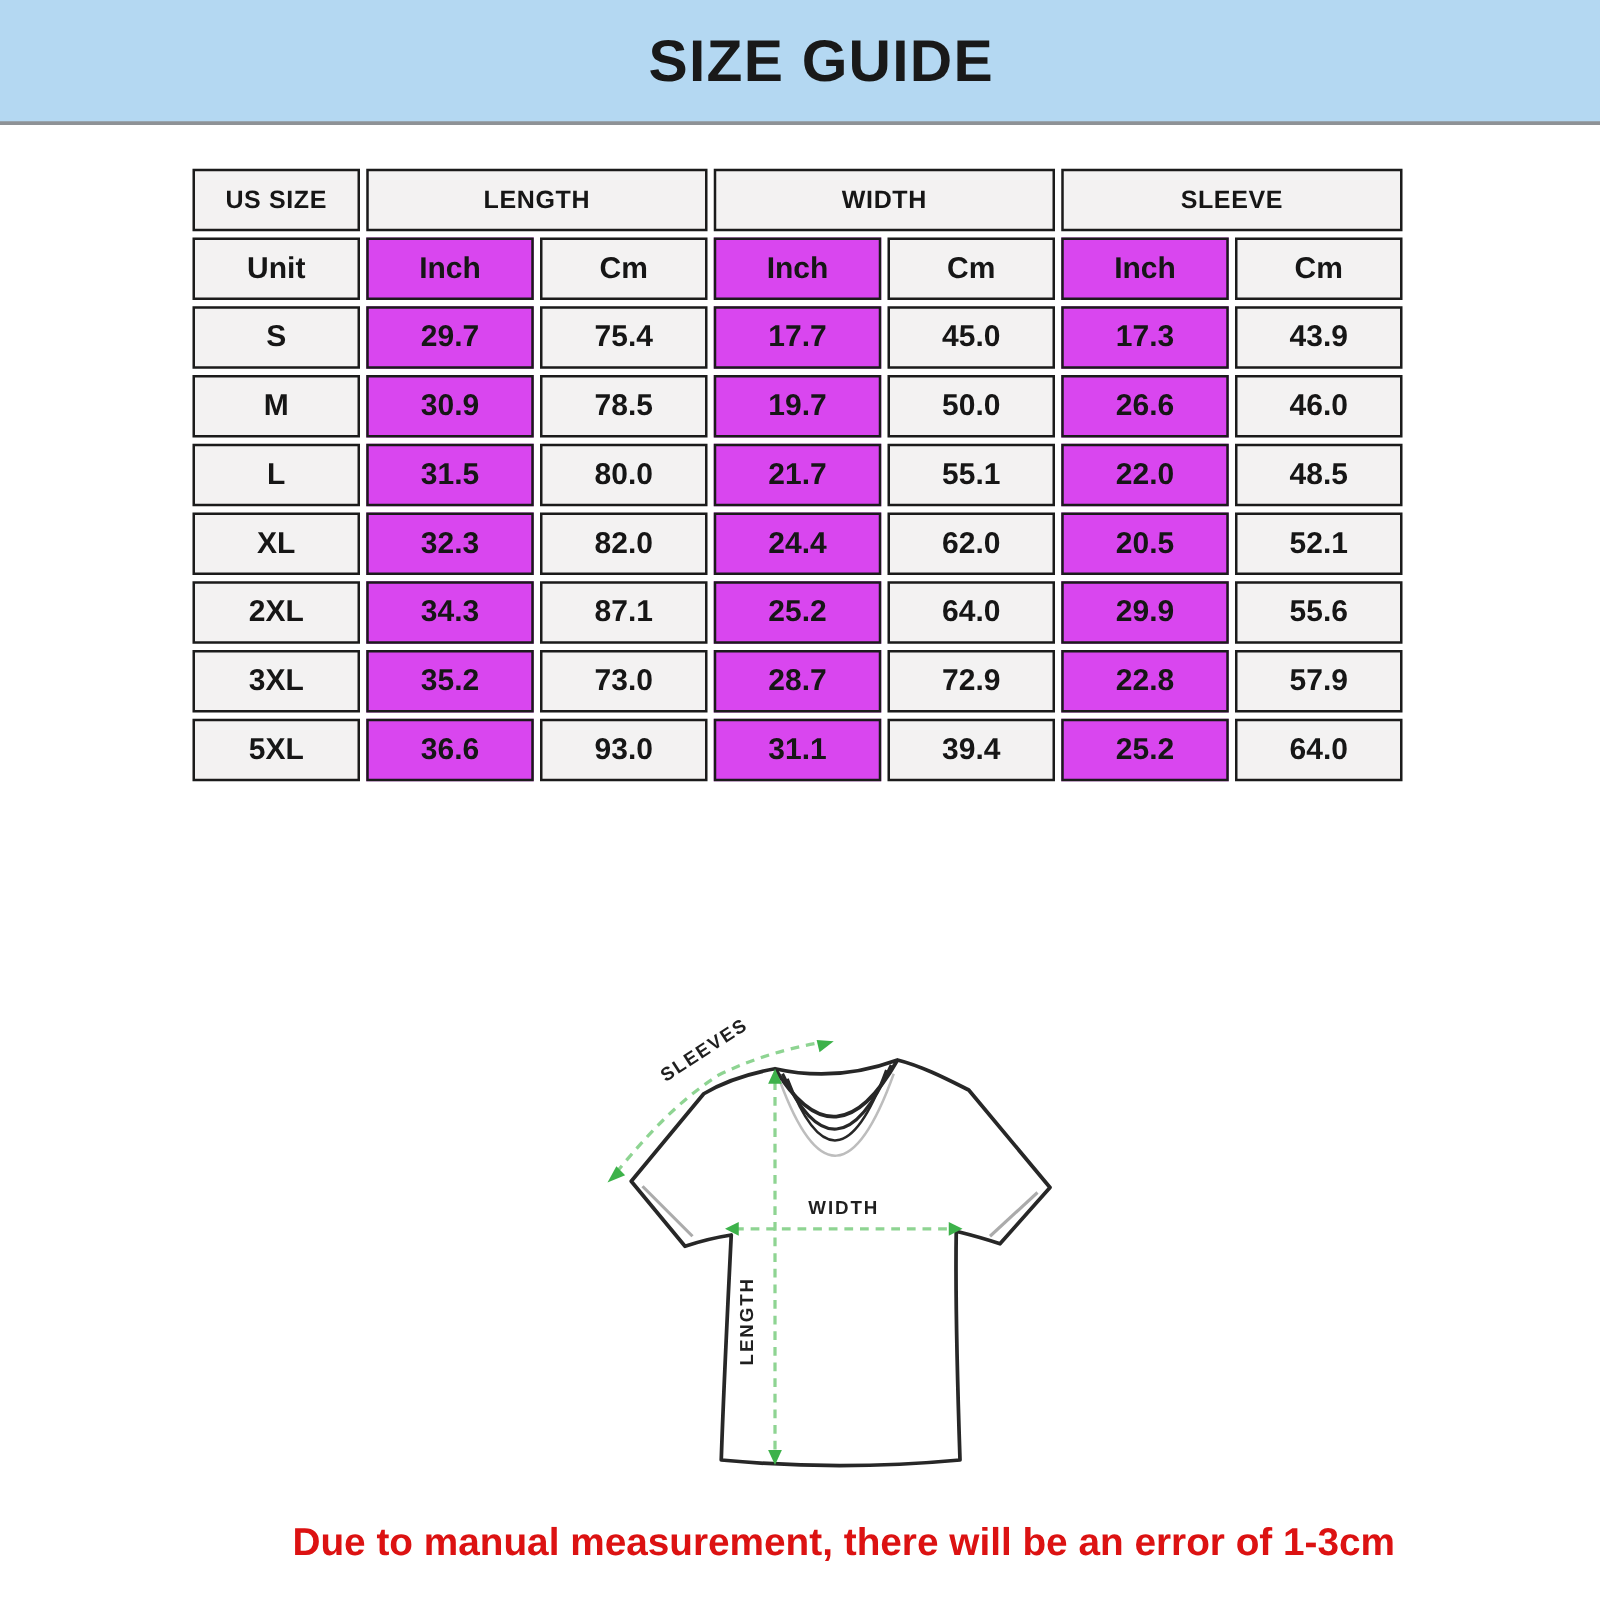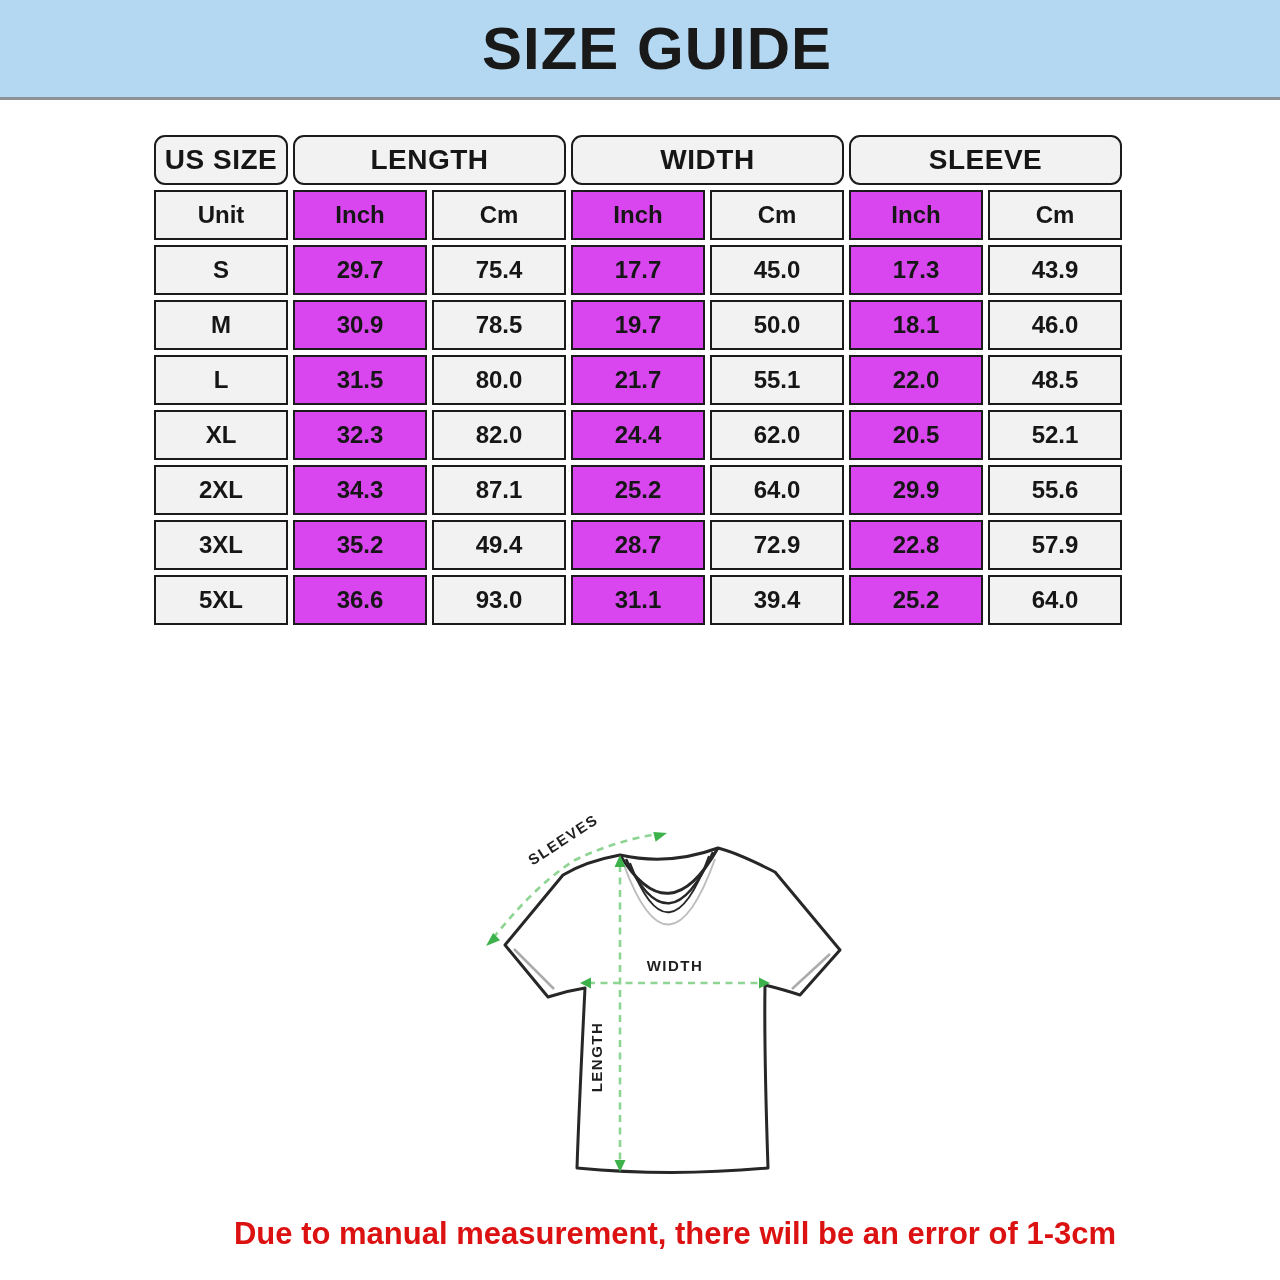--- a/index.html
+++ b/index.html
@@ -17,21 +17,21 @@
     position: absolute;
     left: 0; top: 0;
     width: 1280px; height: 100px;
     background: #b4d8f2;
     border-bottom: 3px solid #8e9296;
     display: flex;
     align-items: center;
     justify-content: center;
   }
   .banner h1 {
-    font-size: 60px;
+    font-size: 47px;
     font-weight: 800;
     letter-spacing: 1px;
     color: #191919;
     padding-left: 34px;
   }
   
   table.size-table {
     position: absolute;
     left: 149px; top: 130px;
     width: 978px;
@@ -42,21 +42,21 @@
   .size-table th, .size-table td {
     height: 50px;
     border: 2.5px solid #1b1b1b;
     background: #f3f2f2;
     text-align: center;
     vertical-align: middle;
     font-weight: bold;
     font-size: 24px;
     color: #161616;
   }
-  .size-table th.group { font-size: 28px; letter-spacing: 0.5px; border-radius: 11px; }
+  .size-table th.group { font-size: 20px; letter-spacing: 0.5px; }
   .size-table .inch-col { background: #d946ef; }
   
   .diagram {
     position: absolute;
     left: 480px; top: 805px;
     width: 380px; height: 385px;
   }
   .diagram svg { width: 100%; height: 100%; }
   .measure-label {
     font-family: "Liberation Sans", sans-serif;
@@ -121,21 +121,21 @@
         <td>45.0</td>
         <td class="inch-col">17.3</td>
         <td>43.9</td>
       </tr>
       <tr>
         <th>M</th>
         <td class="inch-col">30.9</td>
         <td>78.5</td>
         <td class="inch-col">19.7</td>
         <td>50.0</td>
-        <td class="inch-col">18.1</td>
+        <td class="inch-col">26.6</td>
         <td>46.0</td>
       </tr>
       <tr>
         <th>L</th>
         <td class="inch-col">31.5</td>
         <td>80.0</td>
         <td class="inch-col">21.7</td>
         <td>55.1</td>
         <td class="inch-col">22.0</td>
         <td>48.5</td>
@@ -154,21 +154,21 @@
         <td class="inch-col">34.3</td>
         <td>87.1</td>
         <td class="inch-col">25.2</td>
         <td>64.0</td>
         <td class="inch-col">29.9</td>
         <td>55.6</td>
       </tr>
       <tr>
         <th>3XL</th>
         <td class="inch-col">35.2</td>
-        <td>49.4</td>
+        <td>73.0</td>
         <td class="inch-col">28.7</td>
         <td>72.9</td>
         <td class="inch-col">22.8</td>
         <td>57.9</td>
       </tr>
       <tr>
         <th>5XL</th>
         <td class="inch-col">36.6</td>
         <td>93.0</td>
         <td class="inch-col">31.1</td>

